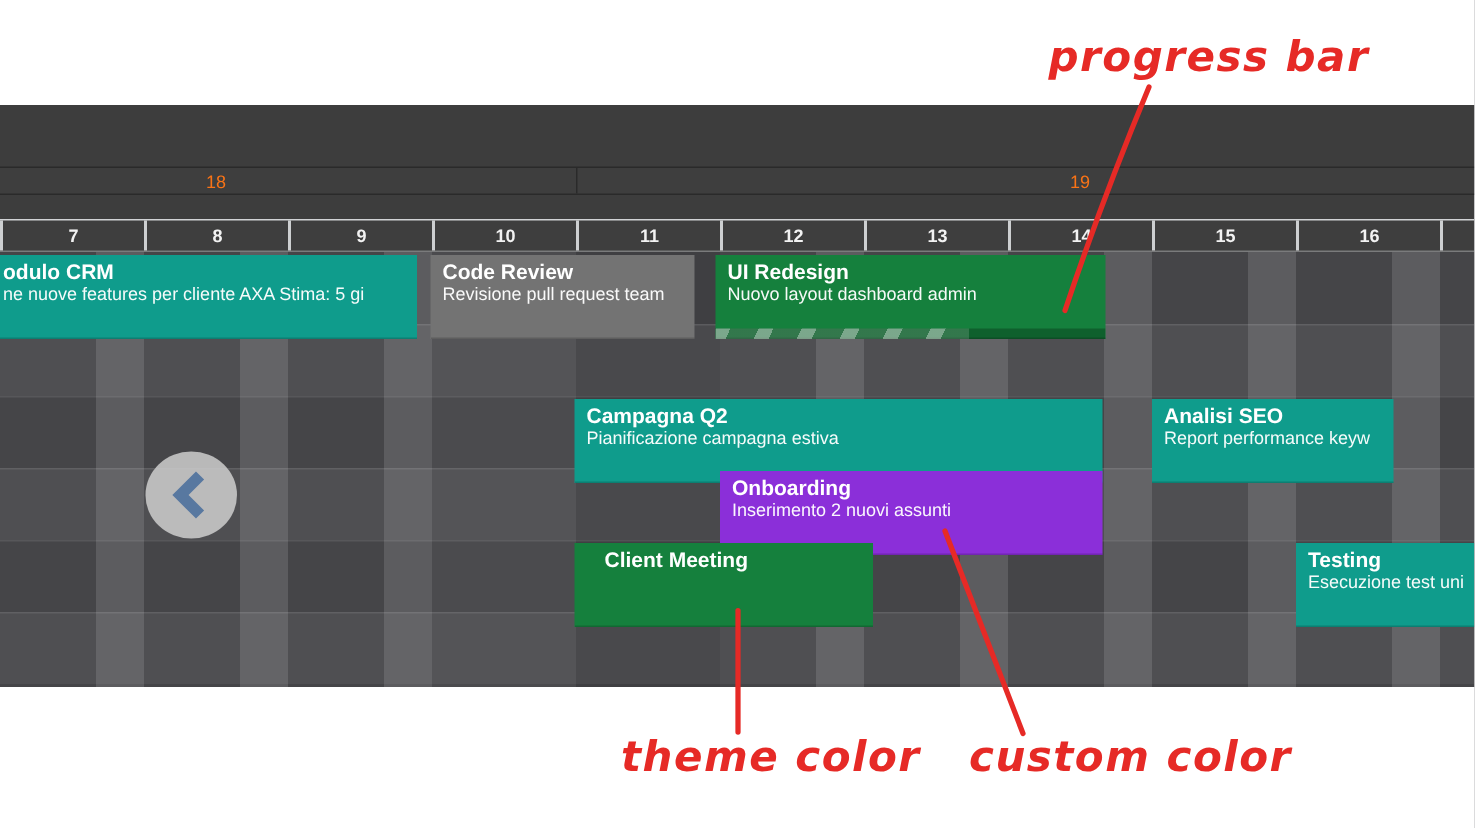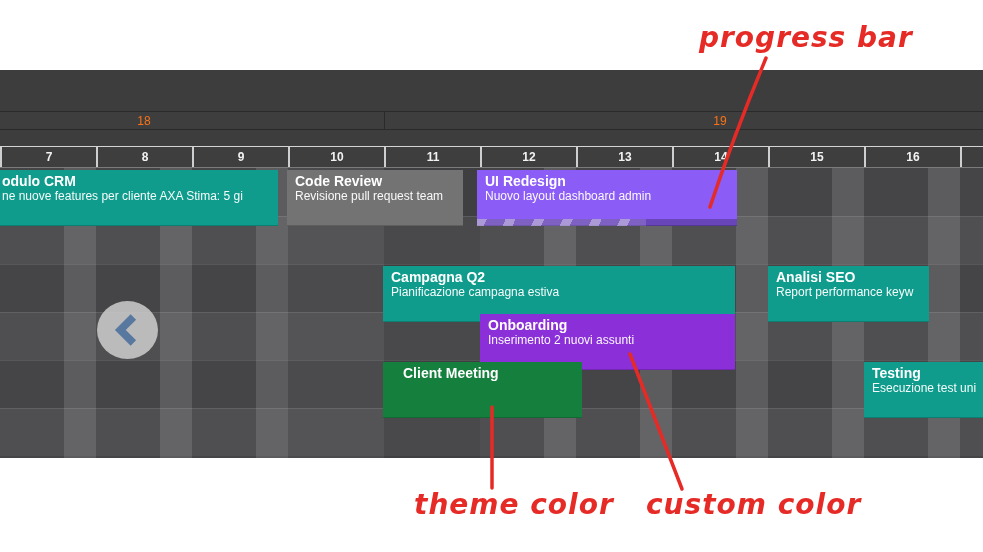--- a/index.html
+++ b/index.html
@@ -144,21 +144,21 @@
         <div class="row-line" style="top: 192px;"></div>
         <div class="row-line" style="top: 240px;"></div>
         <div class="bar first" style="left: 0px; width: 278px; top: 2px; background: rgb(15, 156, 140);">
           <span class="t">odulo CRM</span>
           <span class="s">ne nuove features per cliente AXA Stima: 5 gi</span>
         </div>
         <div class="bar" style="left: 287px; width: 176px; top: 2px; background: #737373;">
           <span class="t">Code Review</span>
           <span class="s">Revisione pull request team</span>
         </div>
-        <div class="bar" style="left: 477px; width: 260px; top: 2px; background: #8b5cf6;">
+        <div class="bar" style="left: 477px; width: 260px; top: 2px; background: #15803d;">
           <span class="t">UI Redesign</span>
           <span class="s">Nuovo layout dashboard admin</span>
           <div class="progress-track">
             <div class="progress-fill" style="width: 65%;"></div>
           </div>
         </div>
         <div class="bar" style="left: 383px; width: 352px; top: 98px; background: rgb(15, 156, 140);">
           <span class="t">Campagna Q2</span>
           <span class="s">Pianificazione campagna estiva</span>
         </div>

